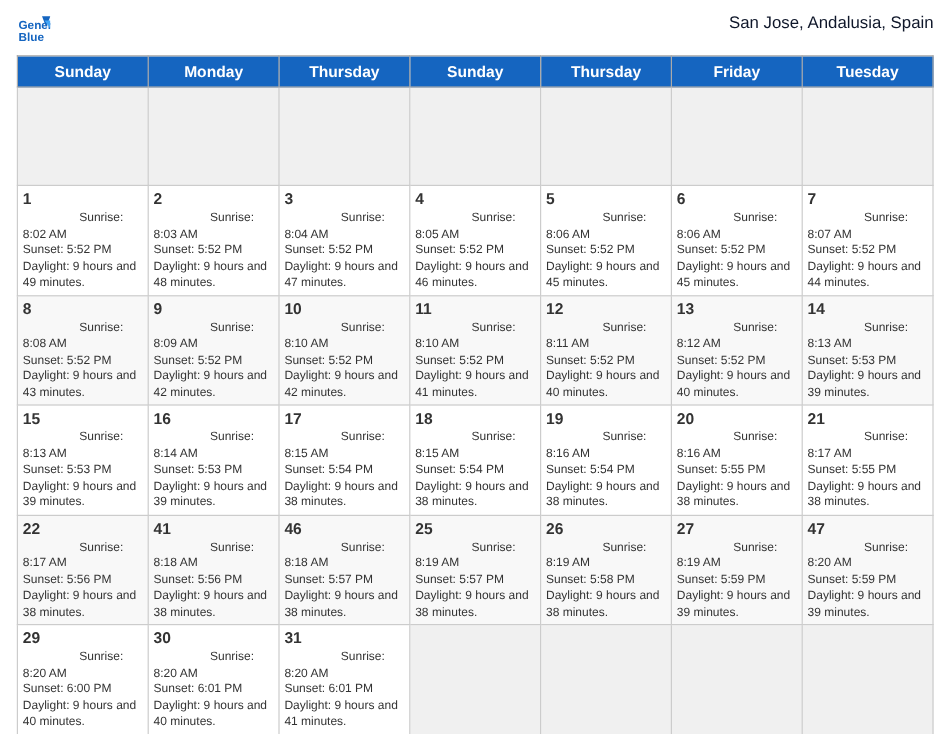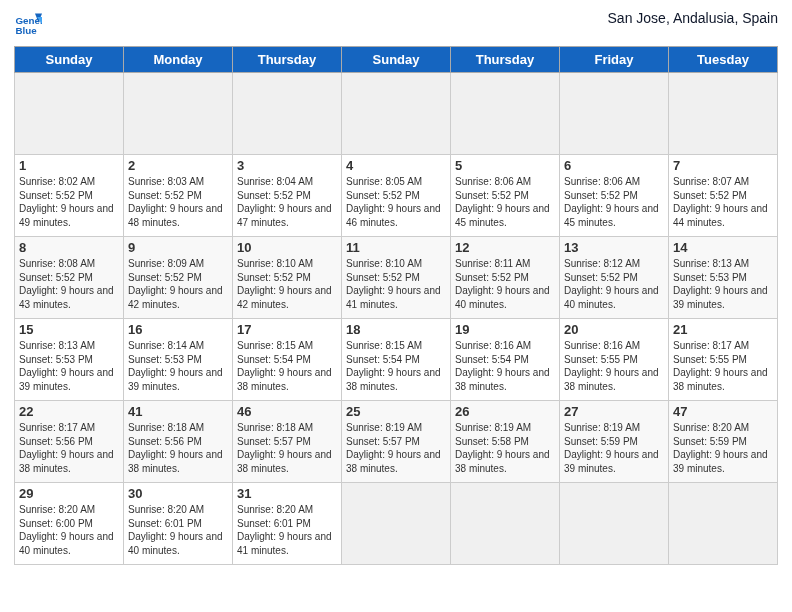--- a/index.html
+++ b/index.html
@@ -70,20 +70,21 @@
     .day-num {
       font-size: 13px;
       font-weight: bold;
       display: block;
       margin-bottom: 2px;
     }
     .day-info {
       font-size: 10px;
       line-height: 1.35;
       color: #333;
+      margin-left: 47px;
     }
     td.empty {
       background: #f0f0f0 !important;
     }
   </style>
 </head>
 <body>
 
 <div class="container">
   <div class="header">

